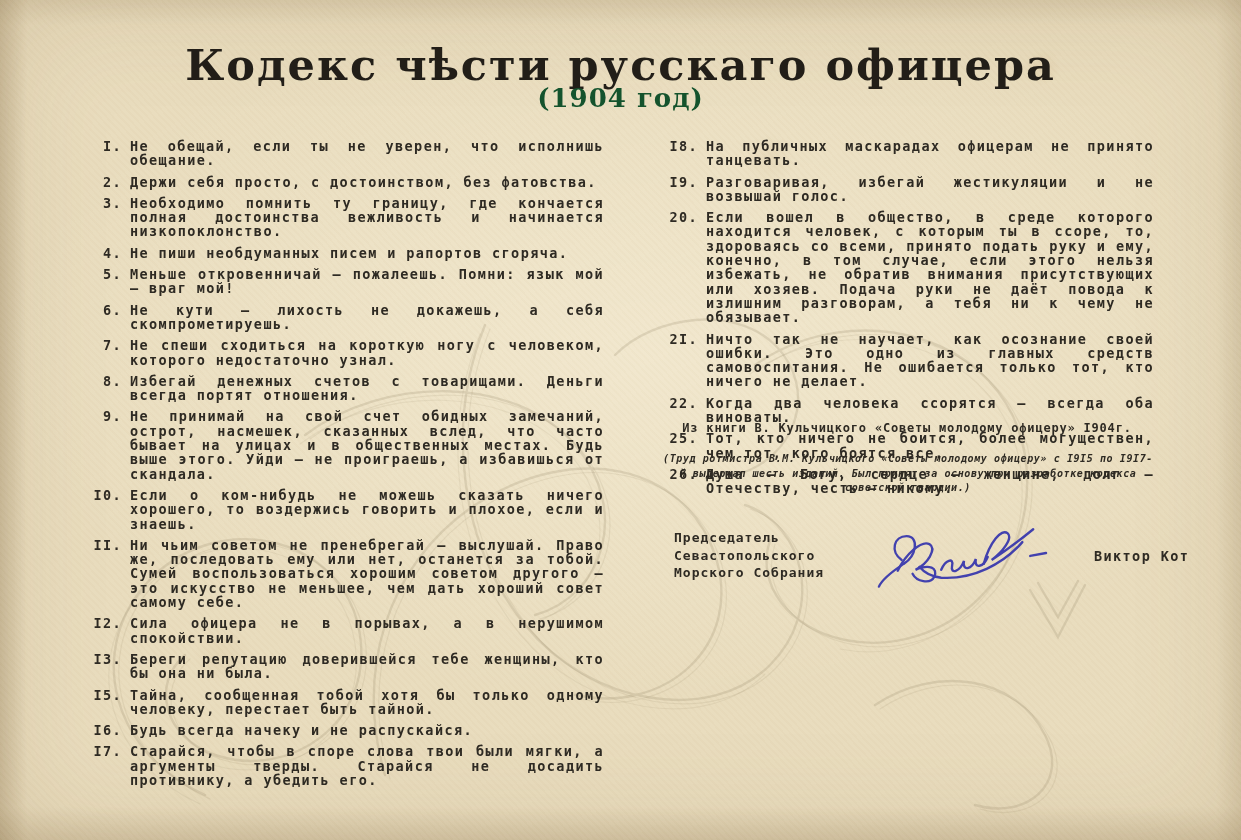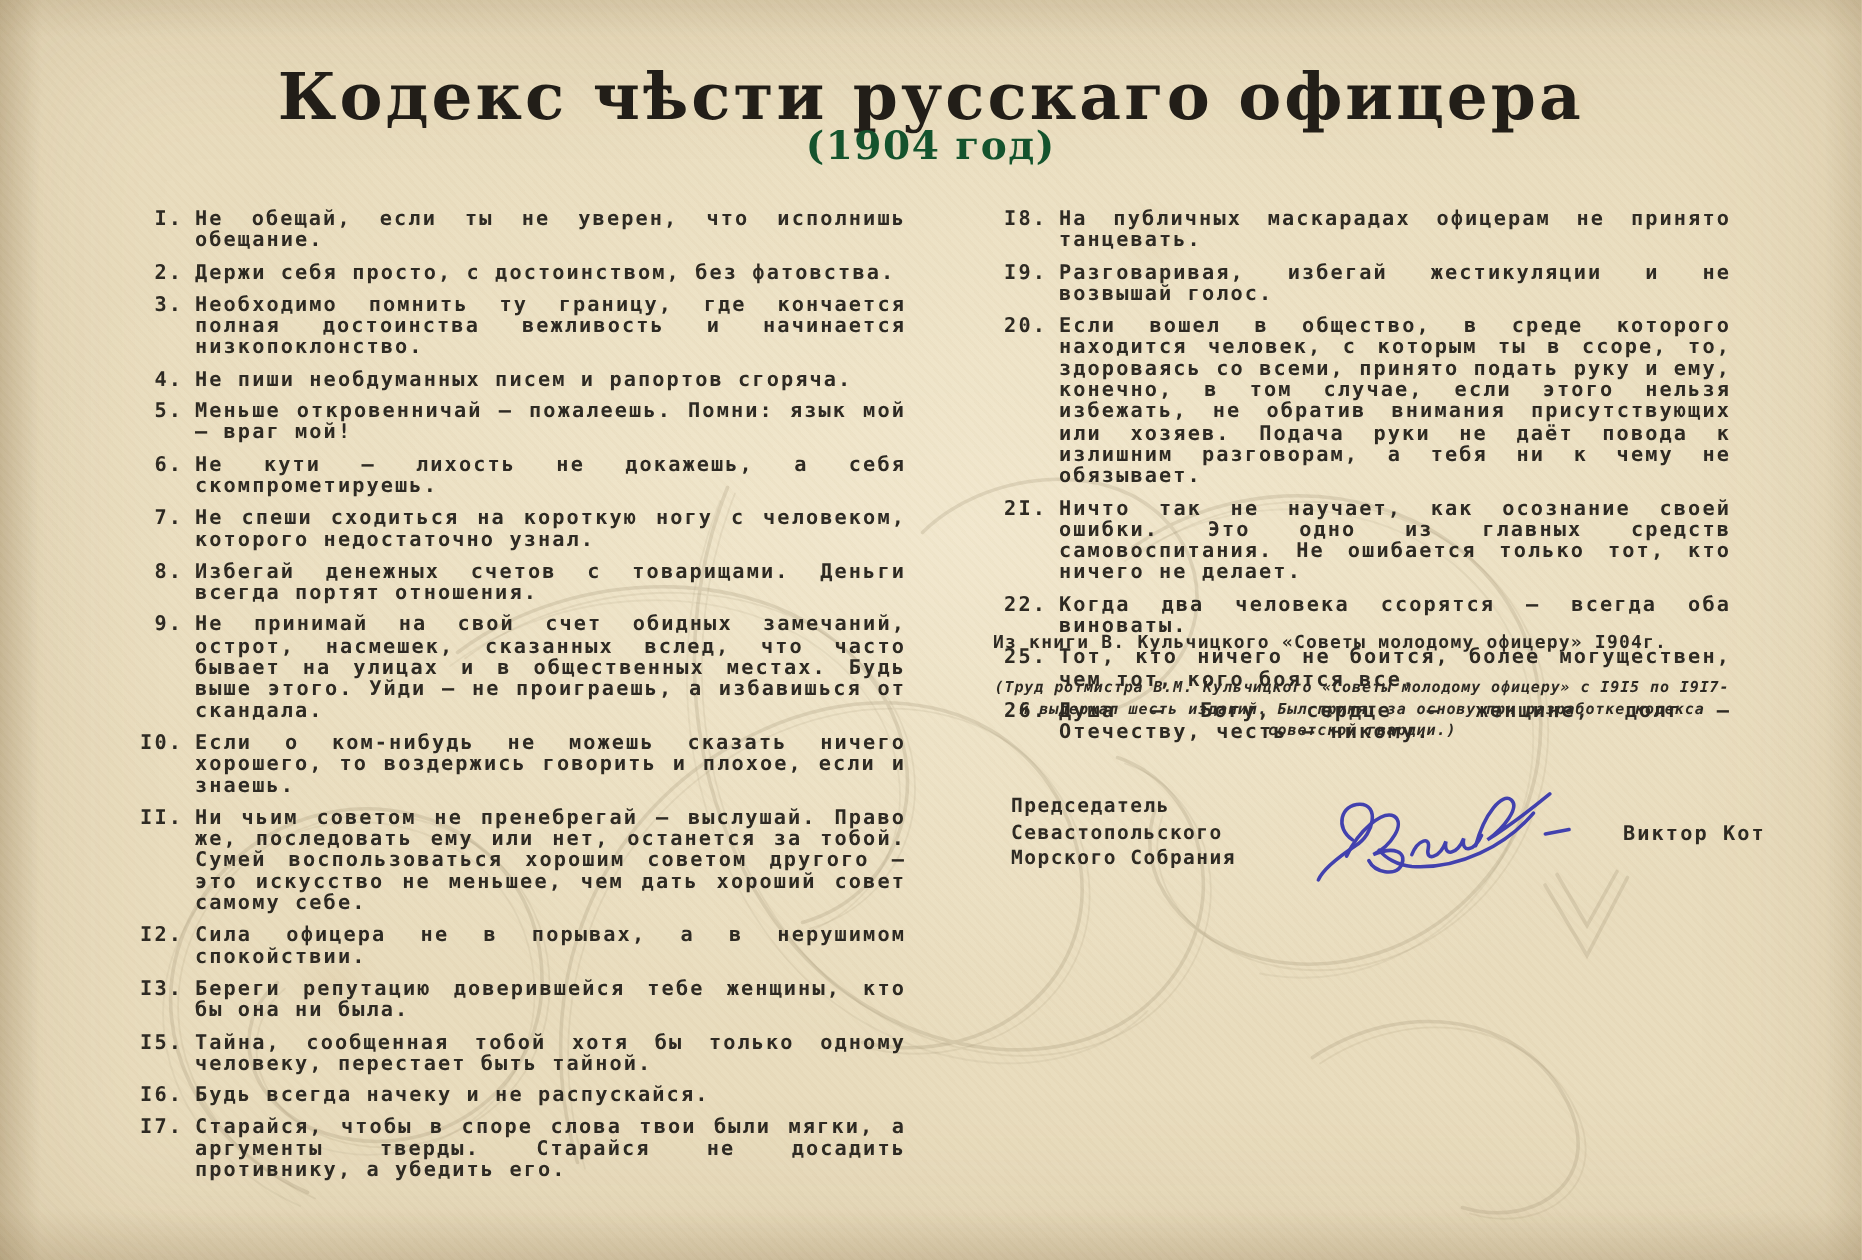--- a/index.html
+++ b/index.html
@@ -31,31 +31,31 @@
   }
   .col{position:absolute;top:139px;display:flex;flex-direction:column;gap:7px;z-index:2;}
   .col-left{left:86px;width:518px;}
   .col-right{left:662px;width:492px;}
   .item{display:flex;align-items:flex-start;font-weight:bold;font-size:13.5px;
         line-height:1.06;letter-spacing:1.4px;}
   .item .num{flex:0 0 36px;text-align:right;padding-right:8px;white-space:nowrap;}
   .item .txt{flex:1;text-align:justify;}
   .tail{position:absolute;left:662px;top:0;width:492px;z-index:2;}
   .source-line{
-    margin-top:421px;text-align:left;font-weight:bold;font-size:12px;
+    margin-top:421px;text-align:center;font-weight:bold;font-size:12px;
     letter-spacing:0.8px;padding-right:2px;
   }
   .footnote{
     margin-top:17px;text-align:center;font-style:italic;font-weight:bold;
     font-size:10px;line-height:1.45;letter-spacing:0.6px;
   }
   .signature-block{margin-top:22px;display:flex;align-items:center;}
   .sig-role{font-weight:bold;font-size:13px;line-height:1.35;letter-spacing:1px;flex:0 0 198px;margin-left:12px;}
   .sig-svg{flex:0 0 178px;height:76px;position:relative;top:-4px;}
-  .sig-name{font-weight:bold;font-size:13.5px;letter-spacing:1.4px;margin-left:32px;white-space:nowrap;}
+  .sig-name{font-weight:bold;font-size:13.5px;letter-spacing:1.4px;margin-left:44px;white-space:nowrap;}
   .watermark{position:absolute;left:55px;top:235px;width:1070px;height:590px;z-index:1;pointer-events:none;}
   .texture{position:absolute;inset:0;z-index:0;pointer-events:none;
     background-image:repeating-linear-gradient(47deg, rgba(140,115,70,0.025) 0 2px, rgba(255,255,255,0.02) 2px 5px);}
 </style>
 </head>
 <body>
 
 <div class="texture"></div>
 
 <svg class="watermark" viewBox="0 0 1070 590" fill="none" xmlns="http://www.w3.org/2000/svg">

